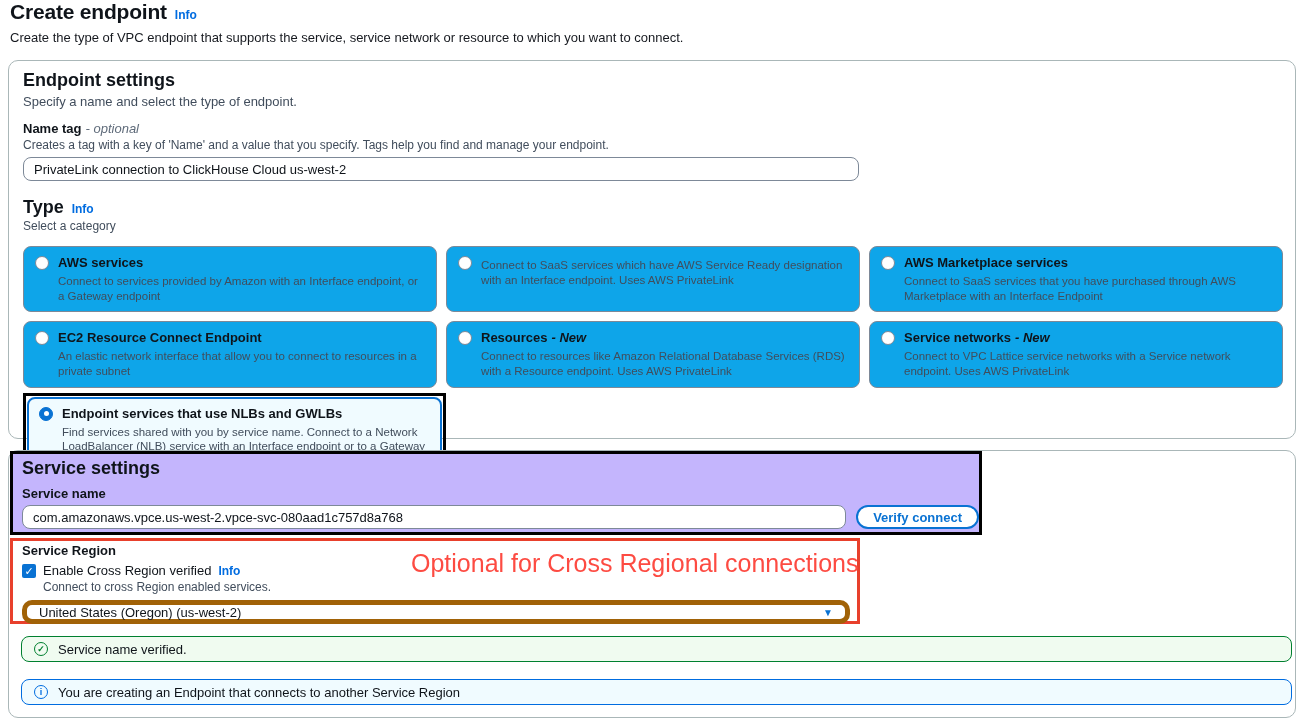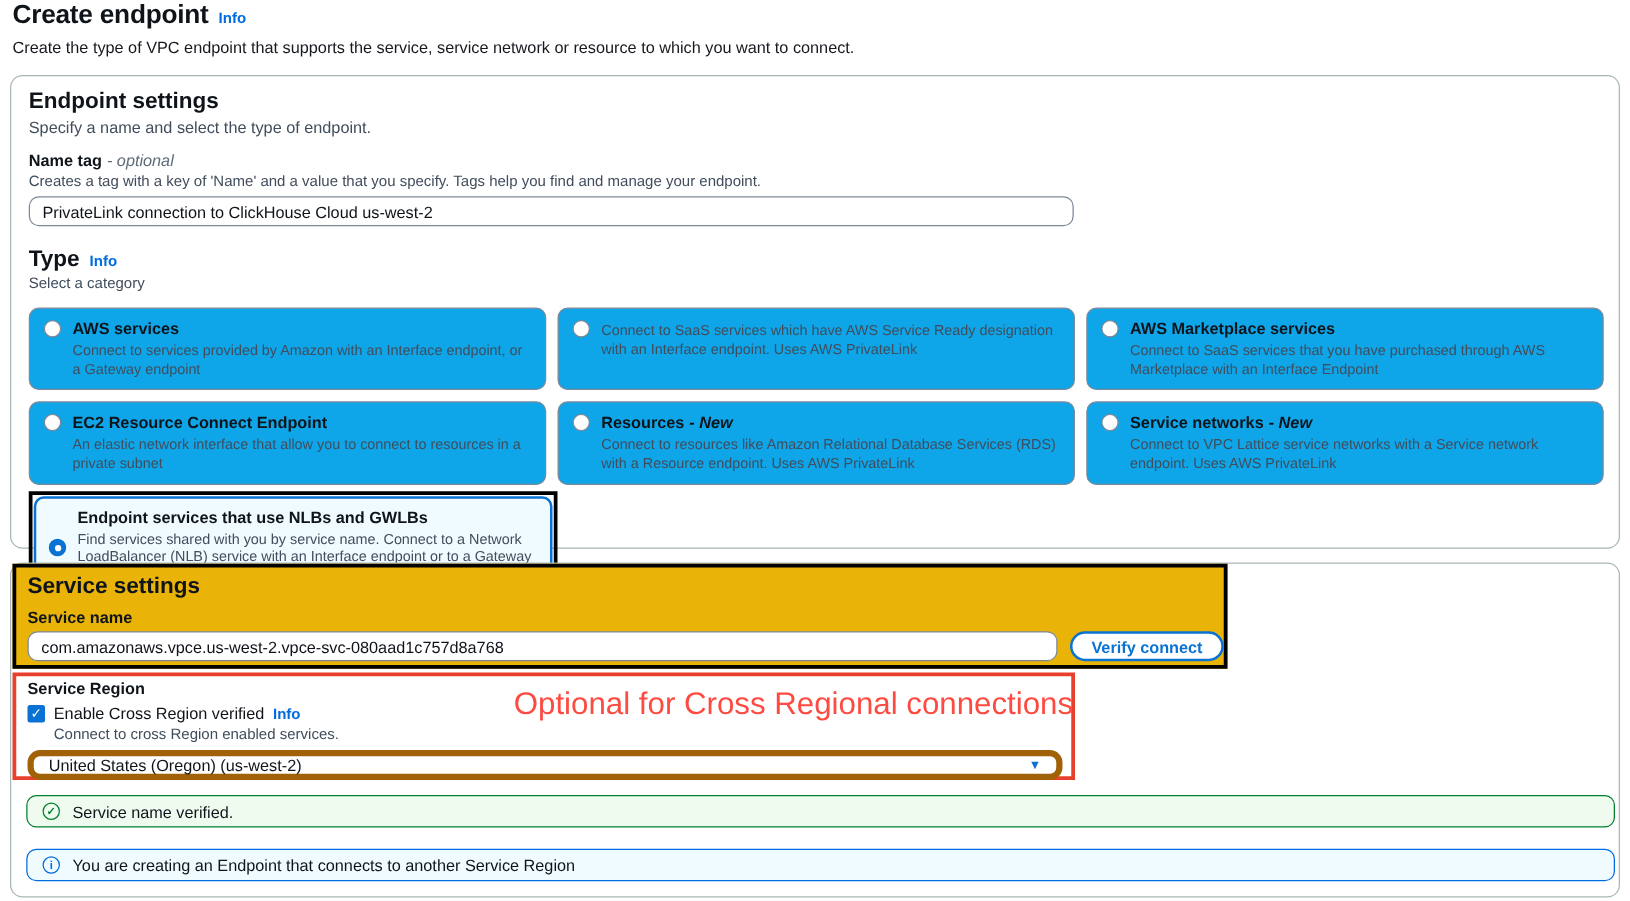--- a/index.html
+++ b/index.html
@@ -80,30 +80,29 @@
     display: inline-block;
     border: 3px solid #000;
     padding: 1px;
     margin-top: 5px;
     width: 423px;
   }
   .card.selected {
     width: 415px; min-height: 73px;
     background: #f0fbff; border: 2px solid #0972d3;
     padding: 7px 11px 7px 10px;
-    align-items: center;
   }
 
   
   .black-box {
     position: absolute; left: 1px; top: 0px;
     width: 972px; height: 84px;
     border: 3px solid #000;
     padding: 4px 0 0 9px;
-    background: #eab308;
+    background: #c4b5fd;
   }
   .svc-row { display: flex; align-items: center; gap: 10px; margin-top: 4px; }
   .svc-row .text-input { margin-top: 0; }
   .verify-btn {
     height: 24px; padding: 0 15px;
     border: 2px solid #0972d3; border-radius: 14px;
     background: #fff; color: #0972d3;
     font-size: 13px; font-weight: 700;
     font-family: "Liberation Sans", sans-serif;
     cursor: pointer; white-space: nowrap;

